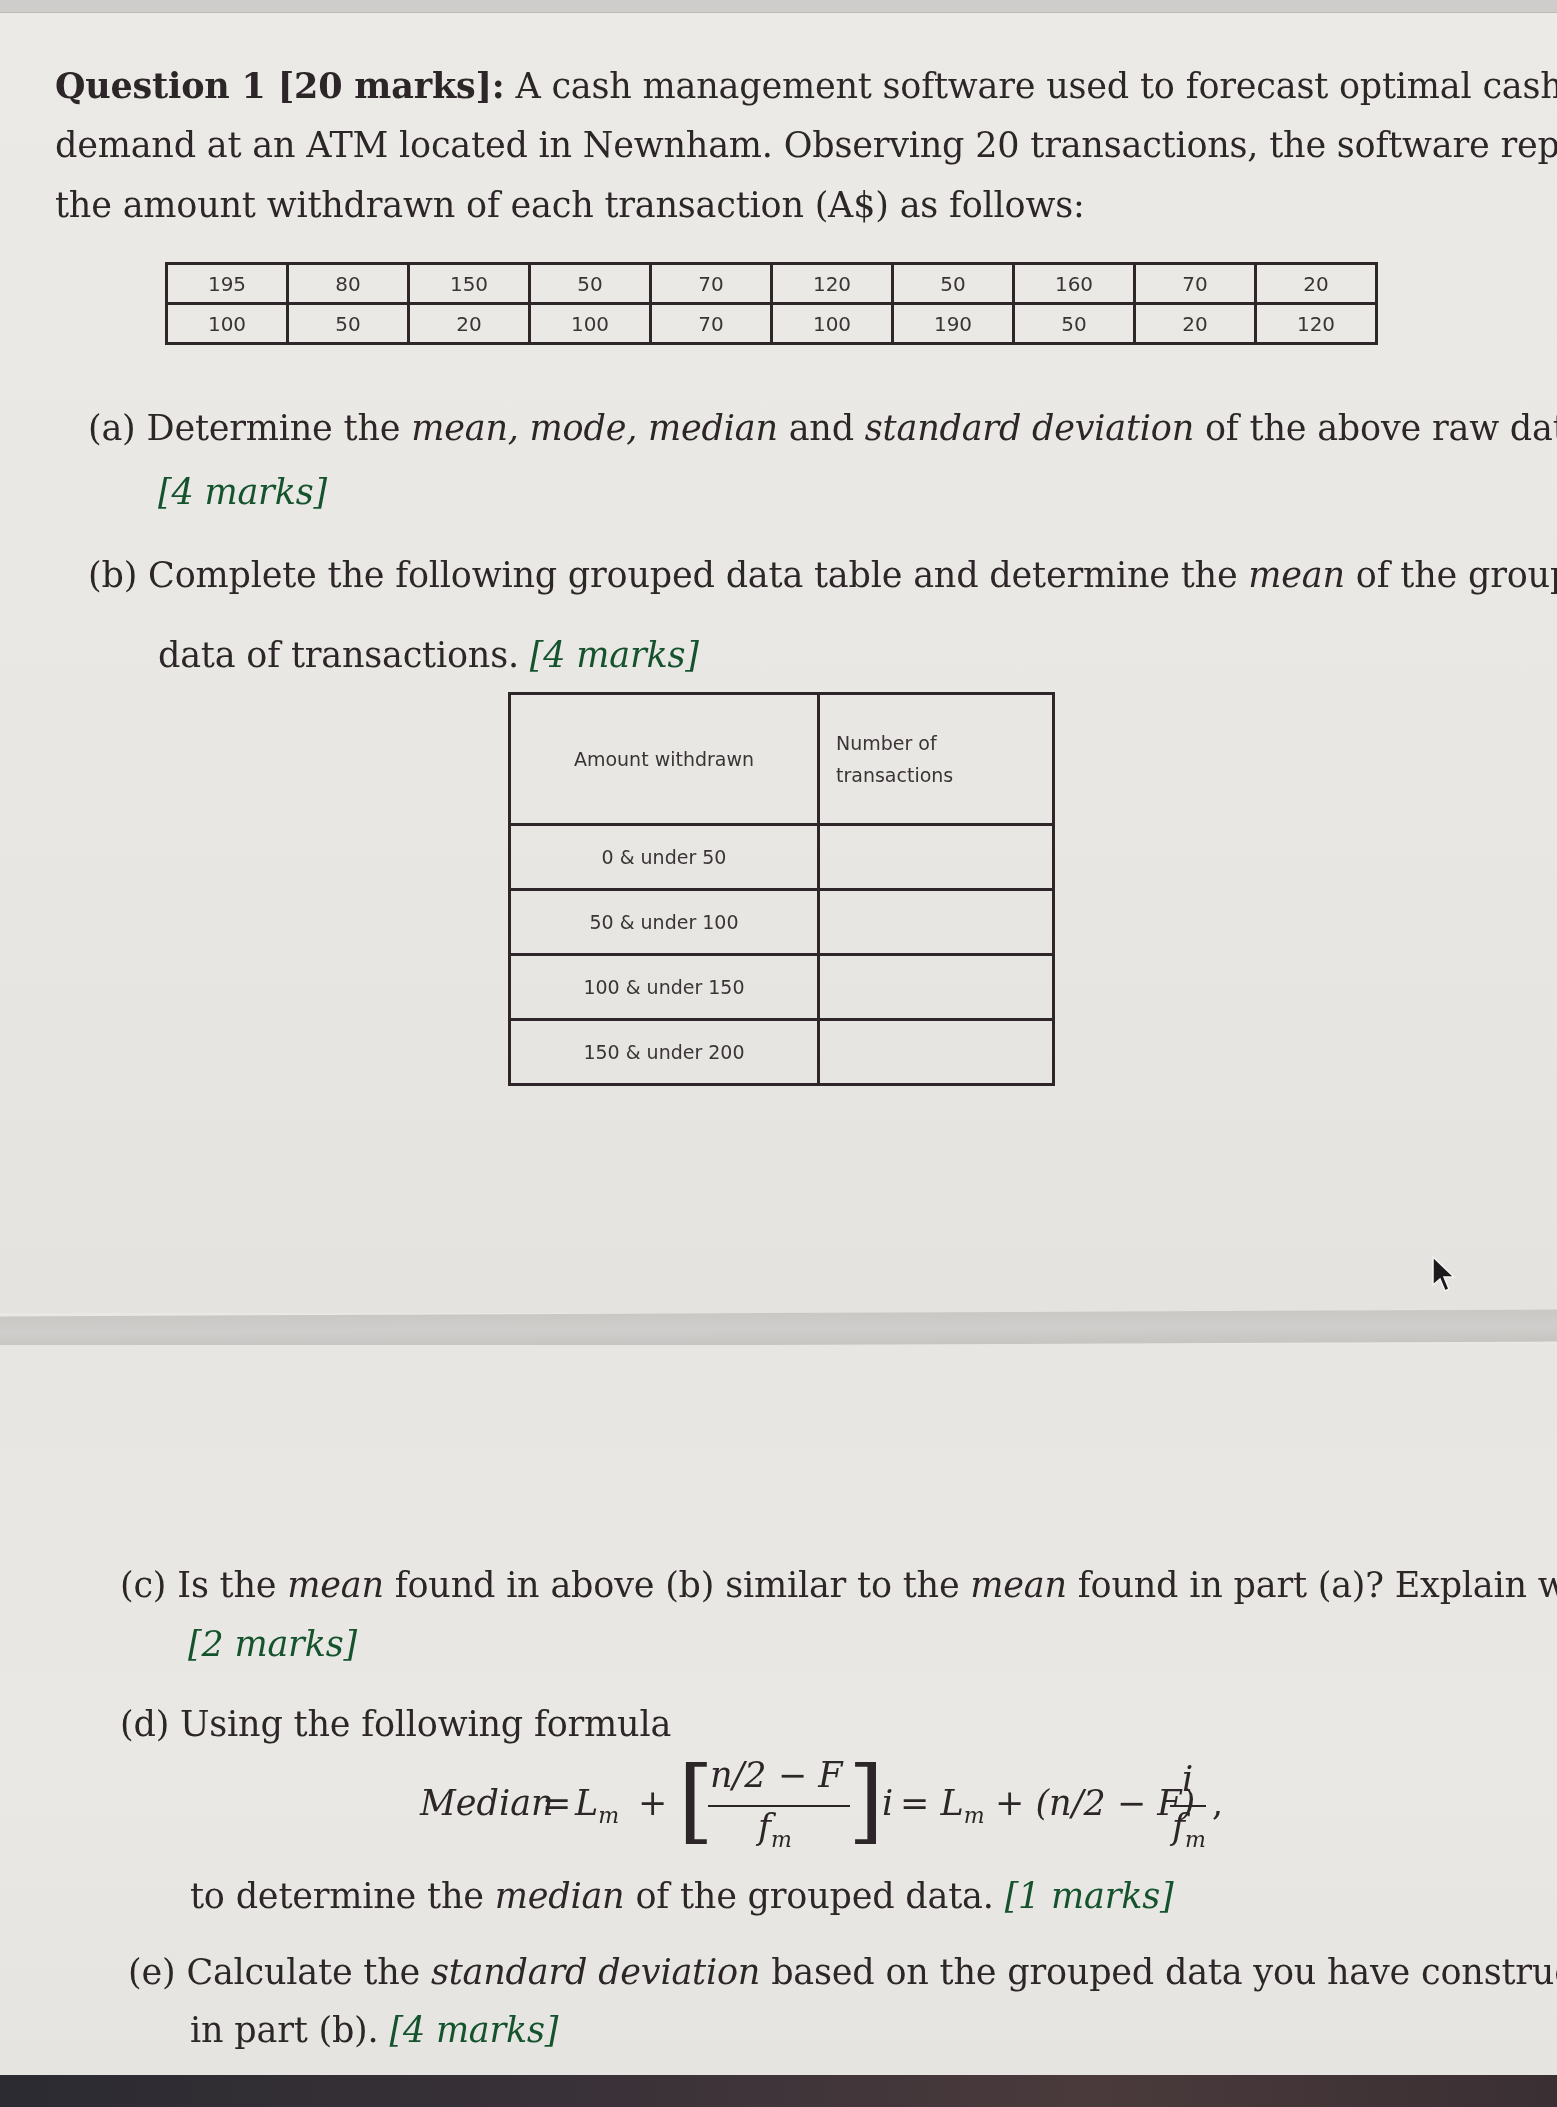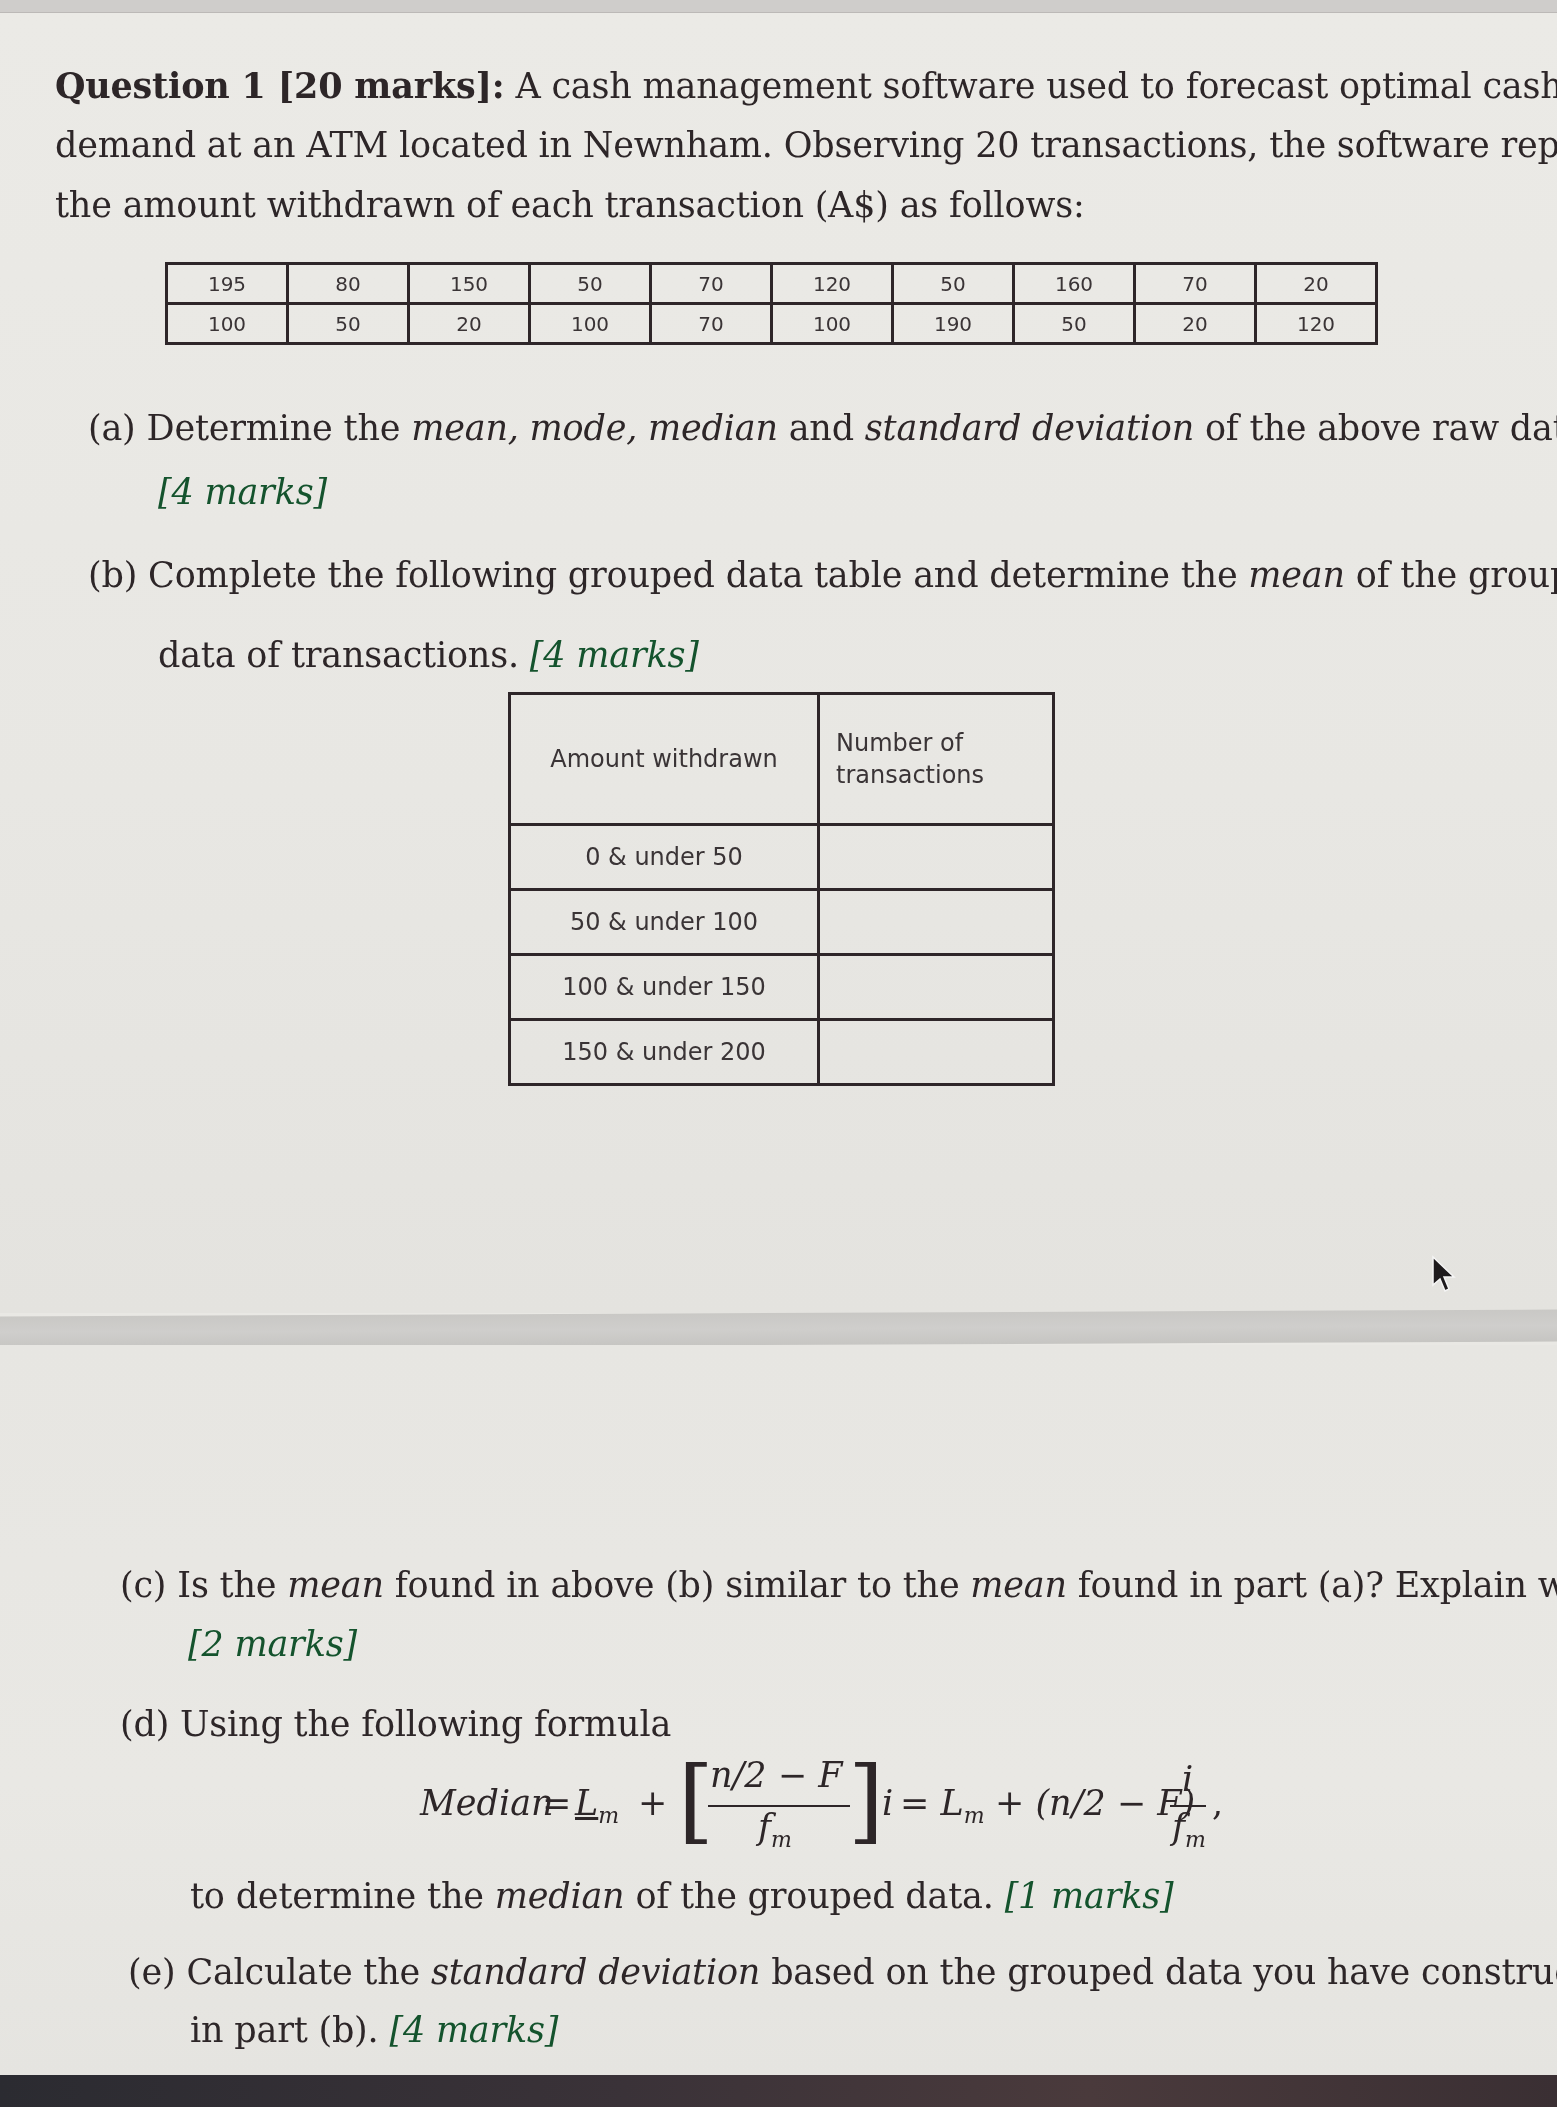--- a/index.html
+++ b/index.html
@@ -22,21 +22,21 @@
   .text { position: absolute; font-size: 35px; line-height: 61px; letter-spacing: -0.2px; }
   .q-title { font-weight: bold; }
   em { font-style: italic; }
   .marks { color: #14532d; font-style: italic; }
 
   table.raw { position: absolute; left: 165px; top: 262px; border-collapse: collapse;
     font-family: "DejaVu Sans", "Liberation Sans", sans-serif; font-size: 20px; color: #3a3436; }
   table.raw td { width: 118px; height: 37px; text-align: center; border: 3px solid #2e2629; padding: 0; }
 
   table.grouped { position: absolute; left: 508px; top: 692px; border-collapse: collapse;
-    font-family: "DejaVu Sans", "Liberation Sans", sans-serif; font-size: 24px; color: #3a3436; }
+    font-family: "DejaVu Sans", "Liberation Sans", sans-serif; font-size: 19px; color: #3a3436; }
   table.grouped td { border: 3px solid #2e2629; padding: 0; height: 62px; }
   table.grouped td.c1 { width: 306px; text-align: center; }
   table.grouped td.c2 { width: 216px; }
   table.grouped tr.hdr td { height: 128px; }
   table.grouped td.hdr2 { text-align: left; padding-left: 16px; line-height: 32px; vertical-align: middle; }
 
   .formula { position: absolute; left: 420px; top: 1755px; font-size: 35px; font-style: italic; height: 110px; width: 820px; }
   .formula .f { position: absolute; white-space: nowrap; }
   .frac-line { position: absolute; height: 2px; background: #2d2628; }
   .bigbracket { position: absolute; font-style: normal; font-size: 92px; line-height: 92px; font-weight: 200; }
@@ -154,21 +154,21 @@
 <div class="text marks" style="left:188px; top:1614px;">[2 marks]</div>
 
 <div class="text" style="left:120px; top:1694px; white-space:nowrap;">
   <span>(d)</span>
   <span>Using the following formula</span>
 </div>
 
 <div class="formula">
   <span class="f" style="left:0; top:28px;">Median</span>
   <span class="f" style="left:122px; top:28px; font-style:normal;">=</span>
-  <span class="f" style="left:155px; top:28px;text-decoration:underline;"><span>L</span><sub style="font-size:22px;">m</sub></span>
+  <span class="f" style="left:155px; top:28px;"><span>L</span><sub style="font-size:22px;">m</sub></span>
   <span class="f" style="left:218px; top:28px; font-style:normal;">+</span>
   <span class="bigbracket" style="left:258px; top:0px;">[</span>
   <span class="f" style="left:290px; top:0px;">n/2 − F</span>
   <div class="frac-line" style="left:288px; top:50px; width:142px;"></div>
   <span class="f" style="left:338px; top:52px;"><span>f</span><sub style="font-size:22px;">m</sub></span>
   <span class="bigbracket" style="left:428px; top:0px;">]</span>
   <span class="f" style="left:462px; top:28px;">i</span>
   <span class="f" style="left:480px; top:28px;"><span>= L</span><sub style="font-size:22px;">m</sub></span>
   <span class="f" style="left:575px; top:28px;">+ (n/2 − F)</span>
   <span class="f" style="left:762px; top:4px;">i</span>

